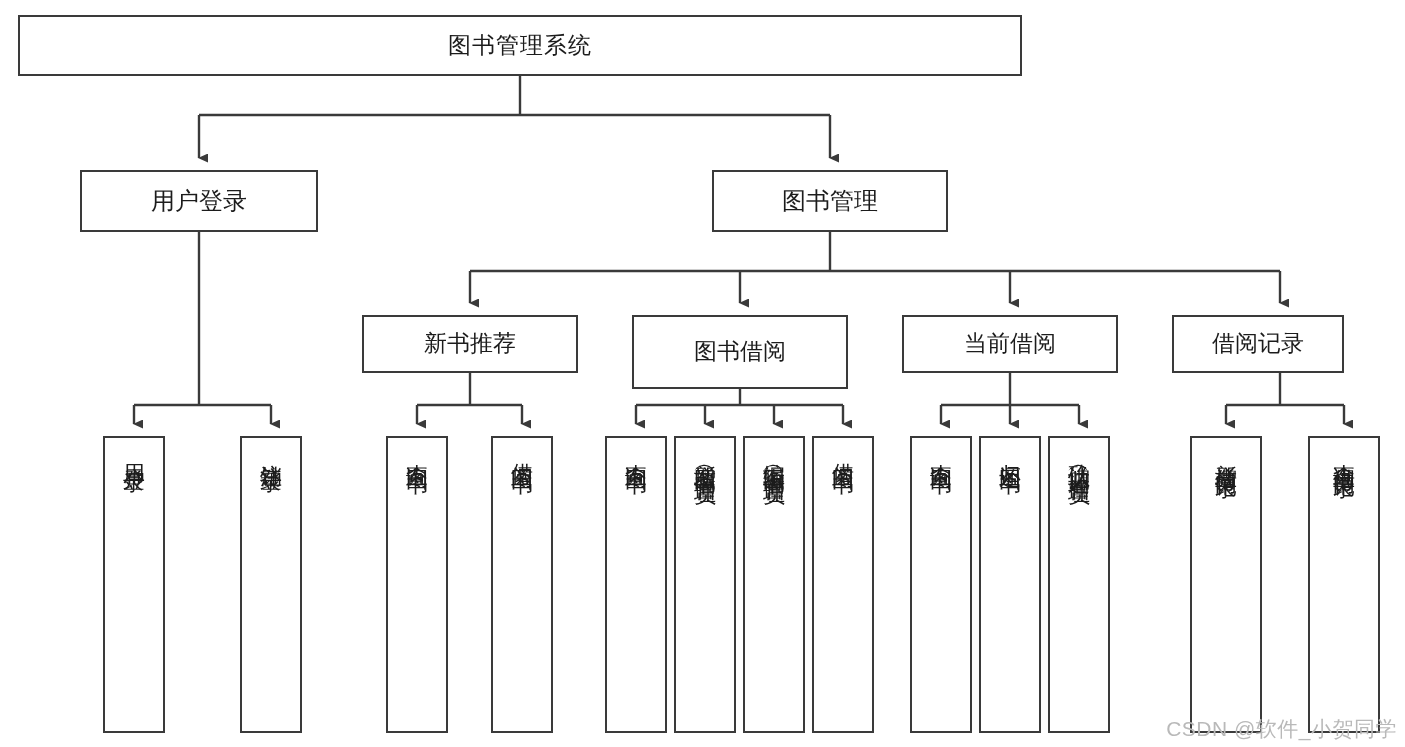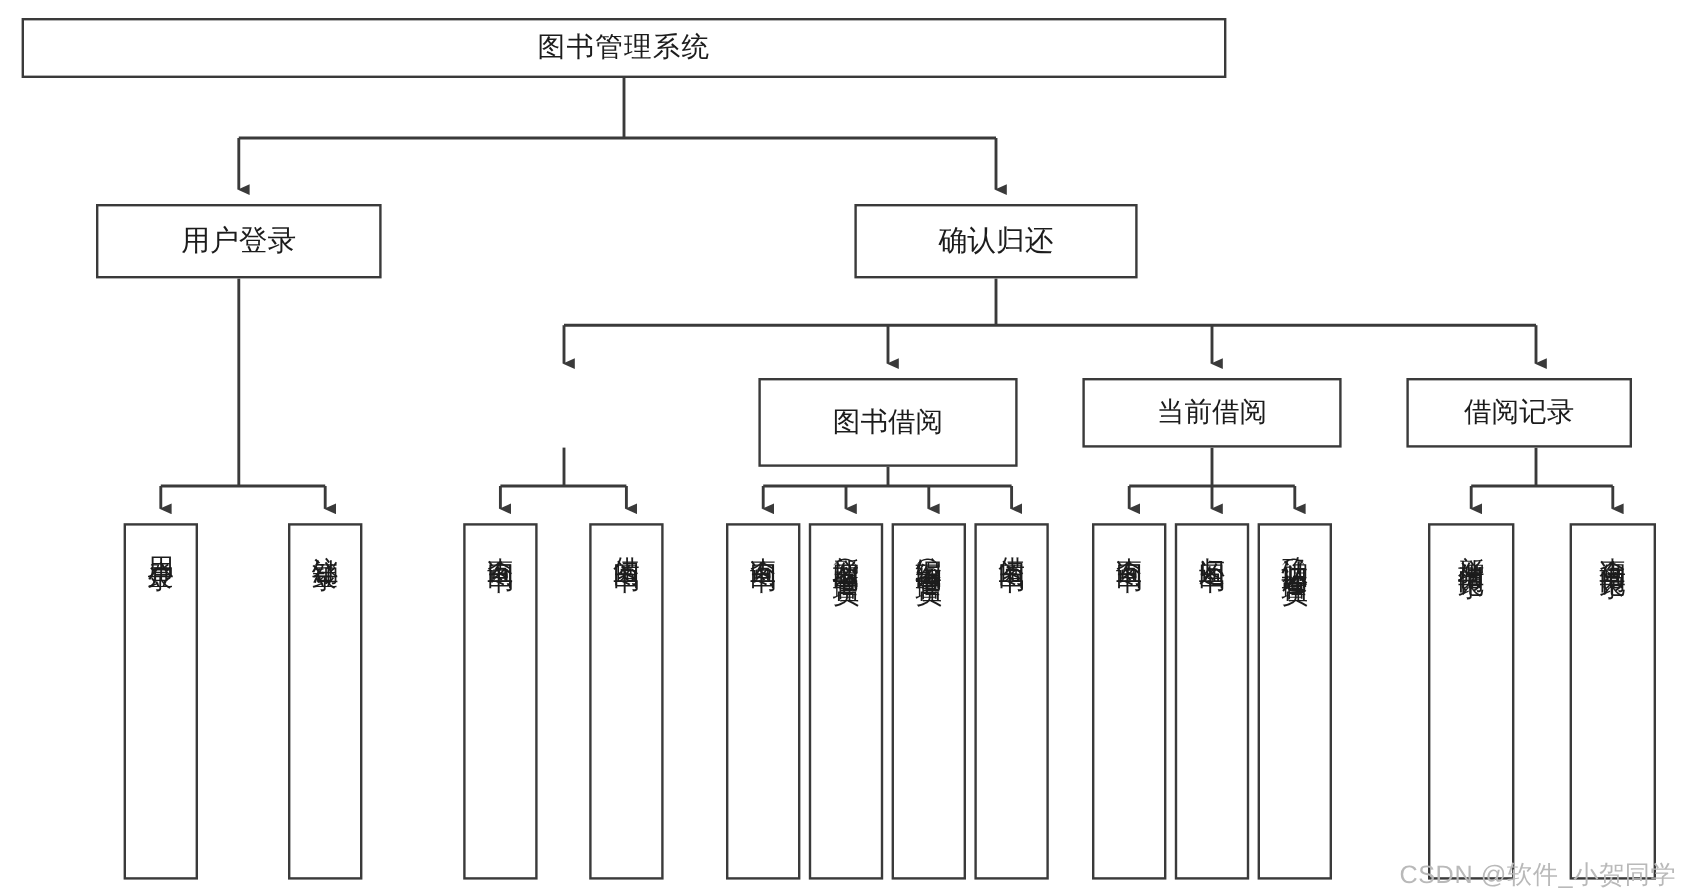--- a/index.html
+++ b/index.html
@@ -125,38 +125,41 @@
       <line x1="1010" y1="405" x2="1010" y2="424" marker-end="url(#arrowhead)"></line>
       <line x1="1079" y1="405" x2="1079" y2="424" marker-end="url(#arrowhead)"></line>
 
       <line x1="1280" y1="373" x2="1280" y2="405"></line>
       <line x1="1226" y1="405" x2="1344" y2="405"></line>
       <line x1="1226" y1="405" x2="1226" y2="424" marker-end="url(#arrowhead)"></line>
       <line x1="1344" y1="405" x2="1344" y2="424" marker-end="url(#arrowhead)"></line>
     </g>
   </svg>
 
-  <div class="node horizontal" style="left:18px; top:15px; width:1004px; height:50px;">
+  <div class="node horizontal" style="left:18px; top:15px; width:1004px; height:61px;">
     <span class="node-label">图书管理系统</span>
   </div>
 
   <div class="node level1" style="left:80px; top:170px; width:238px; height:62px;">
     <span class="node-label">用户登录</span>
   </div>
   <div class="node level1" style="left:712px; top:170px; width:236px; height:62px;">
-    <span class="node-label">确认归还</span>
-  </div>
-
+    <span class="node-label">图书管理</span>
+  </div>
+
+  <div class="node level2" style="left:362px; top:315px; width:216px; height:58px;">
+    <span class="node-label">新书推荐</span>
+  </div>
   <div class="node level2" style="left:632px; top:315px; width:216px; height:74px;">
     <span class="node-label">图书借阅</span>
   </div>
   <div class="node level2" style="left:902px; top:315px; width:216px; height:58px;">
     <span class="node-label">当前借阅</span>
   </div>
-  <div class="node level2" style="left:1172px; top:315px; width:188px; height:58px;">
+  <div class="node level2" style="left:1172px; top:315px; width:172px; height:58px;">
     <span class="node-label">借阅记录</span>
   </div>
 
   <div class="node vertical" style="left:103px; top:436px; width:62px; height:297px;">
     <span class="node-label">用户登录</span>
   </div>
   <div class="node vertical" style="left:240px; top:436px; width:62px; height:297px;">
     <span class="node-label">注销登录</span>
   </div>
 

